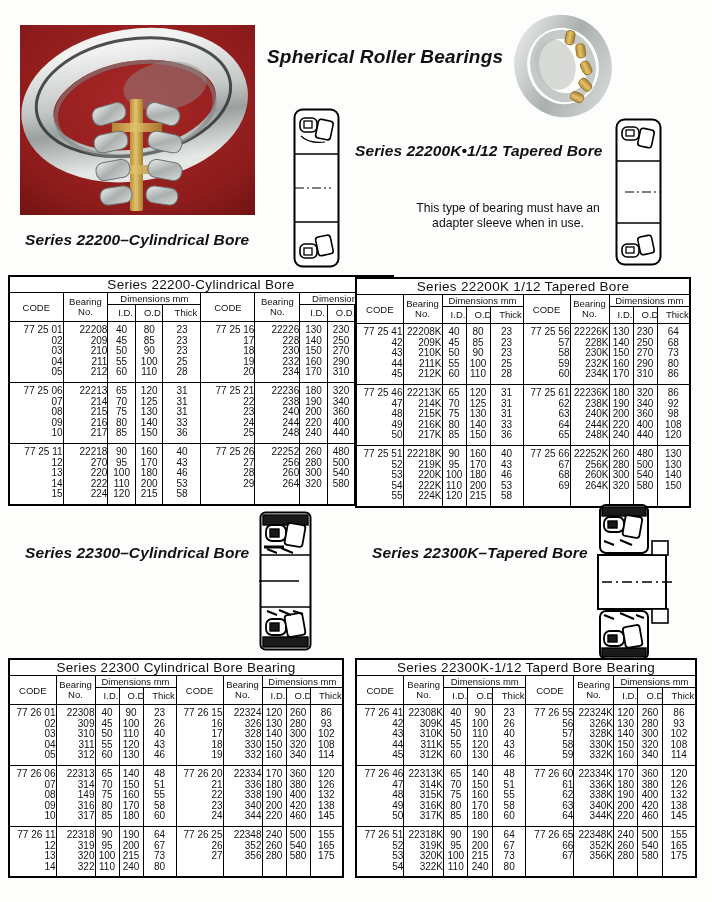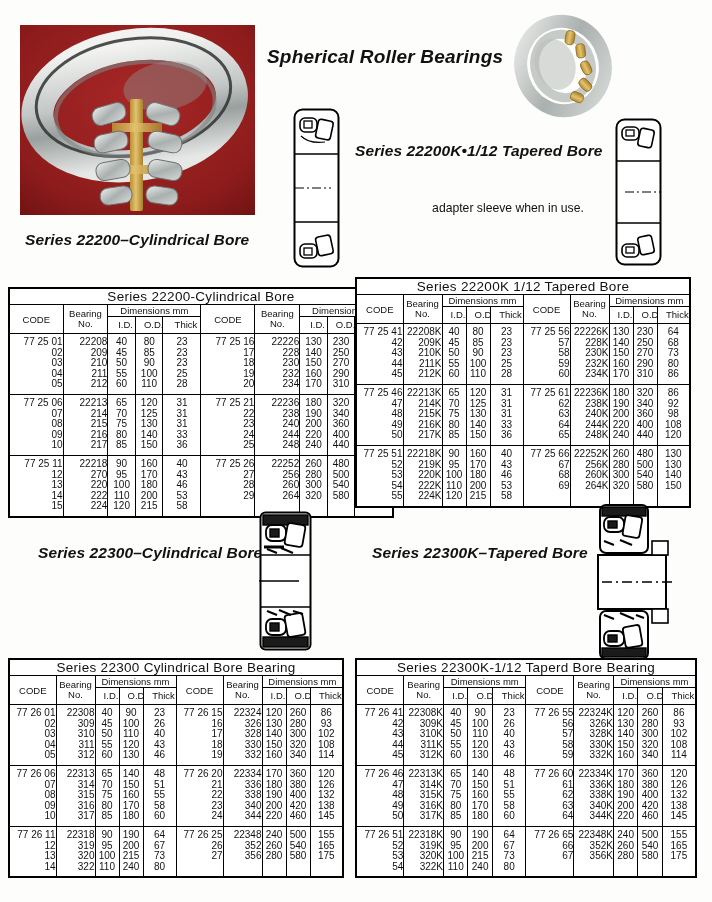--- a/index.html
+++ b/index.html
@@ -135,41 +135,42 @@
     <rect x="7" y="136" width="17" height="14" rx="5" stroke-width="1.6"></rect>
     <rect x="11" y="140" width="8" height="7" stroke-width="1.3"></rect>
     <rect x="24" y="128" width="15" height="19" rx="3" stroke-width="1.6" transform="rotate(-12 31 138)"></rect>
     <line x1="2" y1="80" x2="38" y2="80" stroke-width="1.2" stroke-dasharray="9 3 2 3"></line>
   </svg>
 </div>
 
 <div class="abs sec-title" style="left:355px;top:142px;">Series 22200K•1/12 Tapered Bore</div>
 
 <div class="abs note" style="left:398px;top:201px;width:220px;">
+  <div>This type of bearing must have an</div>
   <div>adapter sleeve when in use.</div>
 </div>
 
 <div class="abs" style="left:615px;top:118px;width:47px;height:148px;">
   <svg width="47" height="148" viewBox="0 0 47 148" fill="none" stroke="#000">
     <rect x="1.5" y="1.5" width="44" height="145" rx="8" stroke-width="2" fill="#fff"></rect>
     <line x1="1.5" y1="43" x2="45.5" y2="43" stroke-width="1.5"></line>
     <line x1="1.5" y1="105" x2="45.5" y2="105" stroke-width="1.5"></line>
     <rect x="7" y="9" width="17" height="13" rx="5" stroke-width="1.6"></rect>
     <rect x="11" y="12" width="8" height="6" stroke-width="1.3"></rect>
     <rect x="24" y="11" width="14" height="18" rx="3" stroke-width="1.6" transform="rotate(12 31 20)"></rect>
     <rect x="7" y="126" width="17" height="13" rx="5" stroke-width="1.6"></rect>
     <rect x="11" y="129" width="8" height="6" stroke-width="1.3"></rect>
     <rect x="24" y="118" width="14" height="18" rx="3" stroke-width="1.6" transform="rotate(-12 31 127)"></rect>
     <line x1="10" y1="74" x2="46" y2="74" stroke-width="1.2" stroke-dasharray="9 3 2 3"></line>
   </svg>
 </div>
 
 <div class="abs sec-title" style="left:25px;top:231px;">Series 22200–Cylindrical Bore</div>
 
-<table class="cat abs" style="left:8px;top:287px;width:386px;">
+<table class="cat abs" style="left:8px;top:275px;width:386px;">
     <colgroup>
       <col style="width: 47px;">
       <col style="width: 39px;">
       <col style="width: 24px;">
       <col style="width: 24px;">
       <col style="width: 33px;">
       <col style="width: 47px;">
       <col style="width: 39px;">
       <col style="width: 24px;">
       <col style="width: 24px;">
@@ -599,21 +600,21 @@
         <td class="ctr">58</td>
         <td class="ra halfdiv"></td>
         <td class="ra"></td>
         <td class="ctr"></td>
         <td class="ctr"></td>
         <td class="ctr"></td>
       </tr>
     </tbody>
   </table>
 
-<div class="abs sec-title" style="left:38px;top:544px;">Series 22300–Cylindrical Bore</div>
+<div class="abs sec-title" style="left:25px;top:544px;">Series 22300–Cylindrical Bore</div>
 
 <div class="abs" style="left:259px;top:511px;width:53px;height:140px;">
   <svg width="53" height="140" viewBox="0 0 53 140" fill="none" stroke="#000">
     <rect x="1.5" y="1.5" width="50" height="137" rx="5" stroke-width="2" fill="#fff"></rect>
     <line x1="1.5" y1="44" x2="51.5" y2="44" stroke-width="1.5"></line>
     <line x1="1.5" y1="96" x2="51.5" y2="96" stroke-width="1.5"></line>
     <g stroke-width="1.4">
       <rect x="4" y="4" width="45" height="10" fill="#1a1a1a"></rect>
       <rect x="7" y="14" width="20" height="16" rx="6" fill="#fff" stroke-width="1.8"></rect>
       <rect x="11" y="18" width="9" height="8" fill="#1a1a1a"></rect>
@@ -773,21 +774,21 @@
         <td class="ctr">150</td>
         <td class="ctr">51</td>
         <td class="ra halfdiv">21</td>
         <td class="ra">336</td>
         <td class="ctr">180</td>
         <td class="ctr">380</td>
         <td class="ctr">126</td>
       </tr>
       <tr>
         <td class="ra first">08</td>
-        <td class="ra">315</td>
+        <td class="ra">149</td>
         <td class="ctr">75</td>
         <td class="ctr">160</td>
         <td class="ctr">55</td>
         <td class="ra halfdiv">22</td>
         <td class="ra">338</td>
         <td class="ctr">190</td>
         <td class="ctr">400</td>
         <td class="ctr">132</td>
       </tr>
       <tr>

